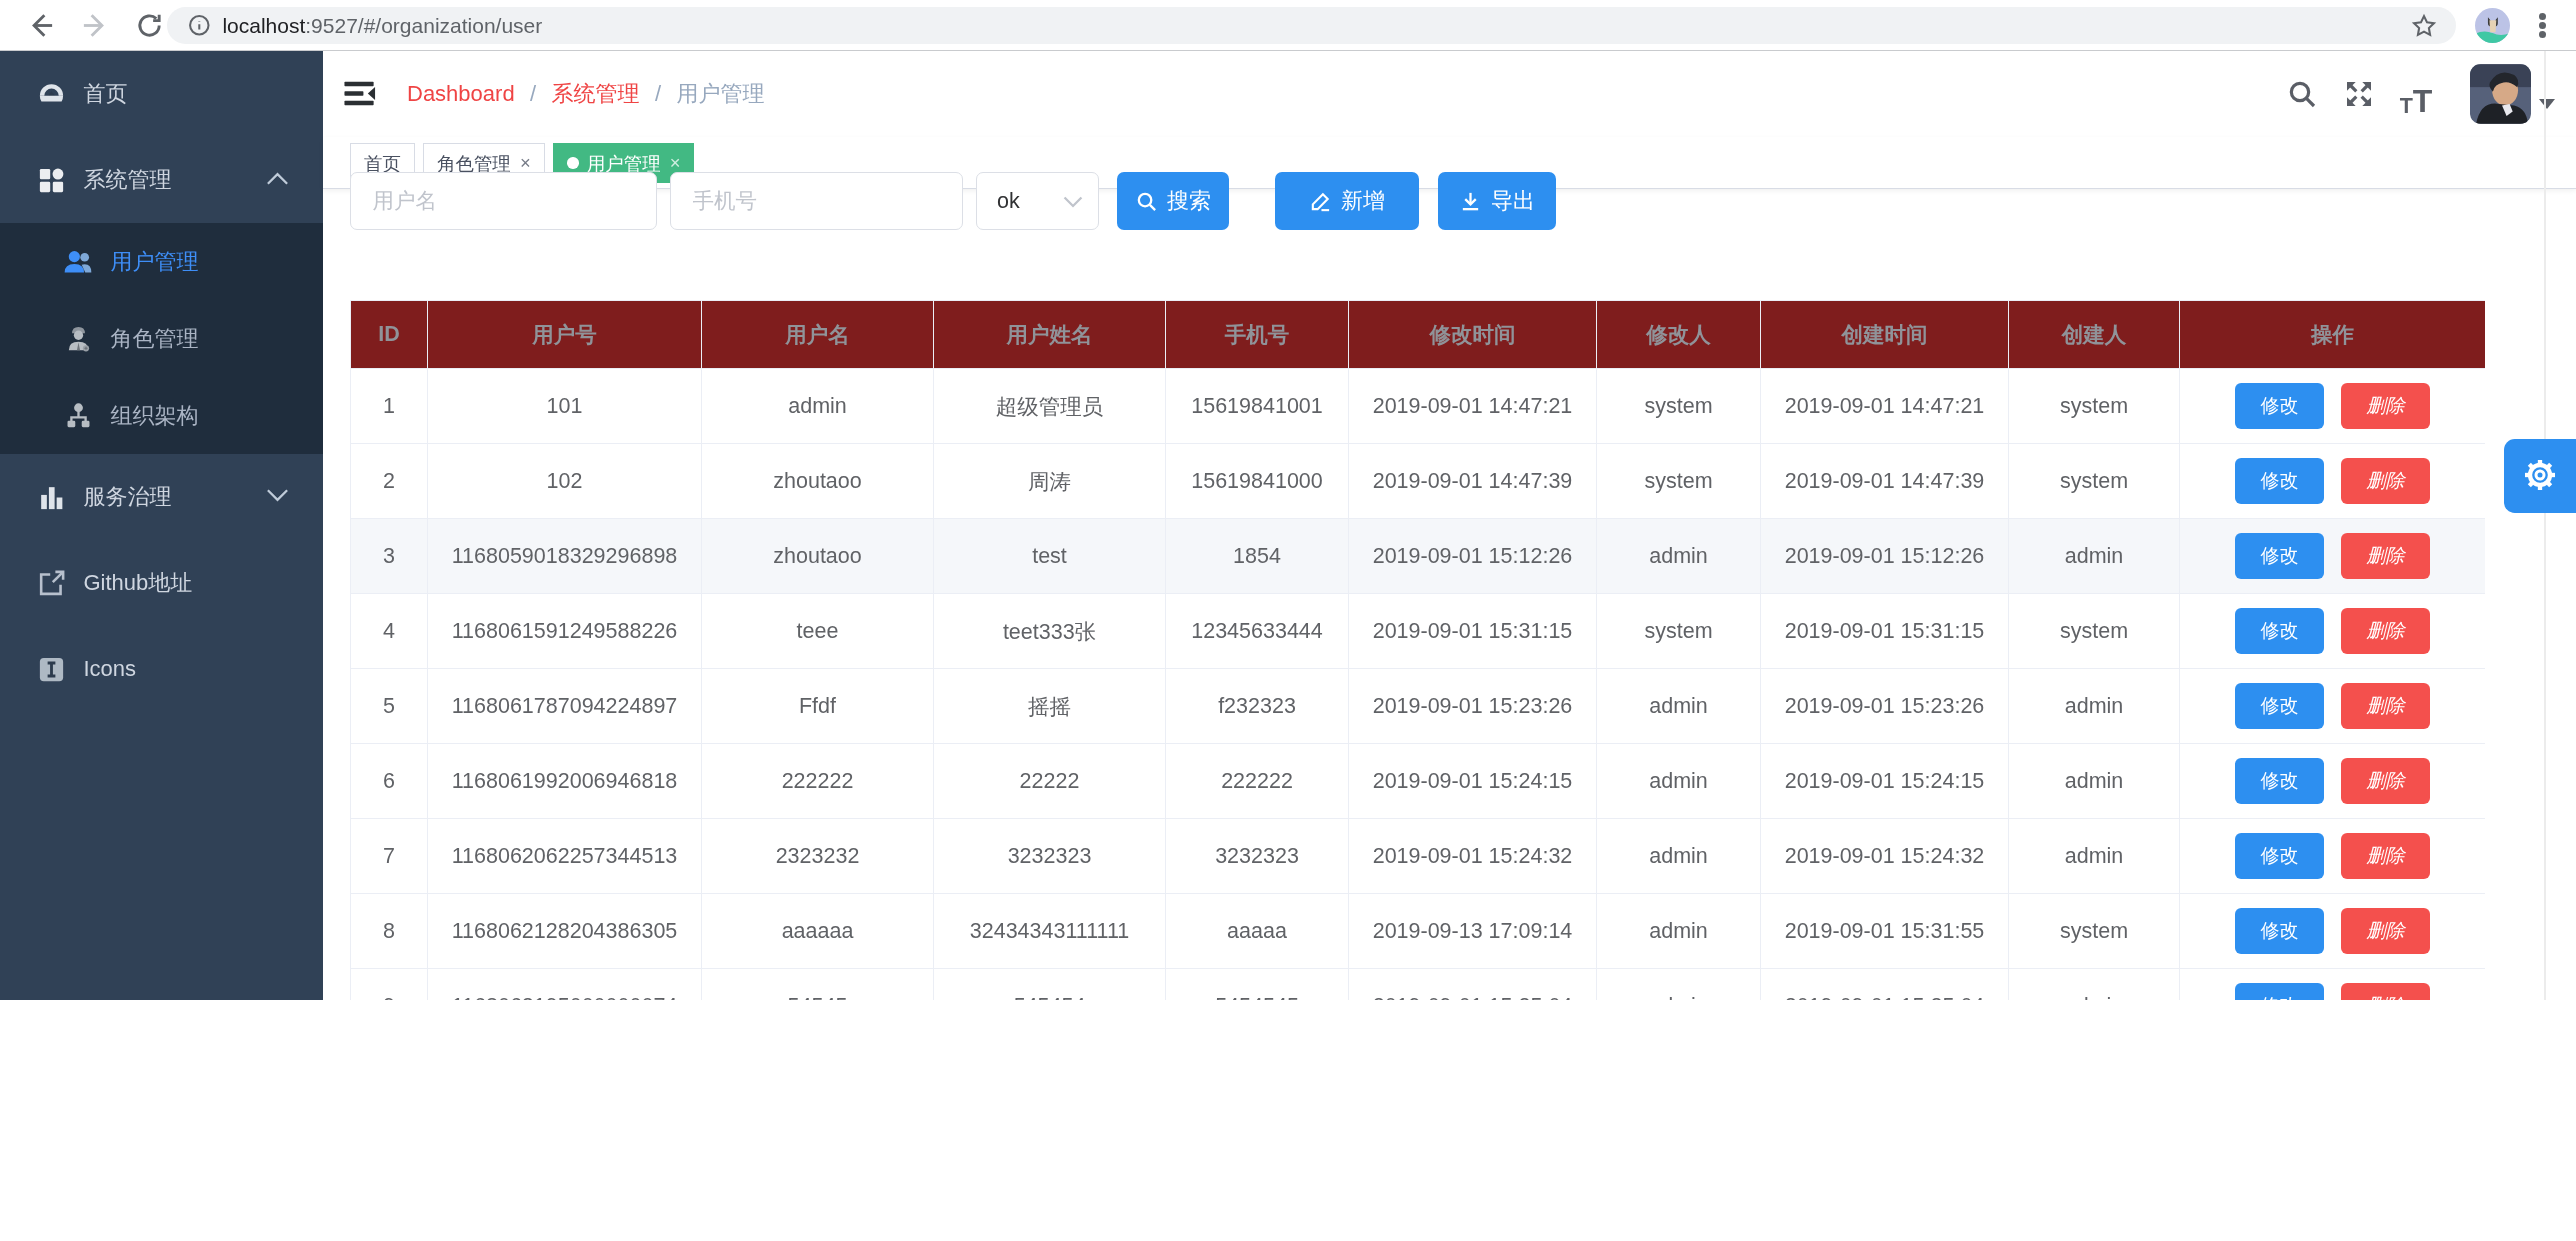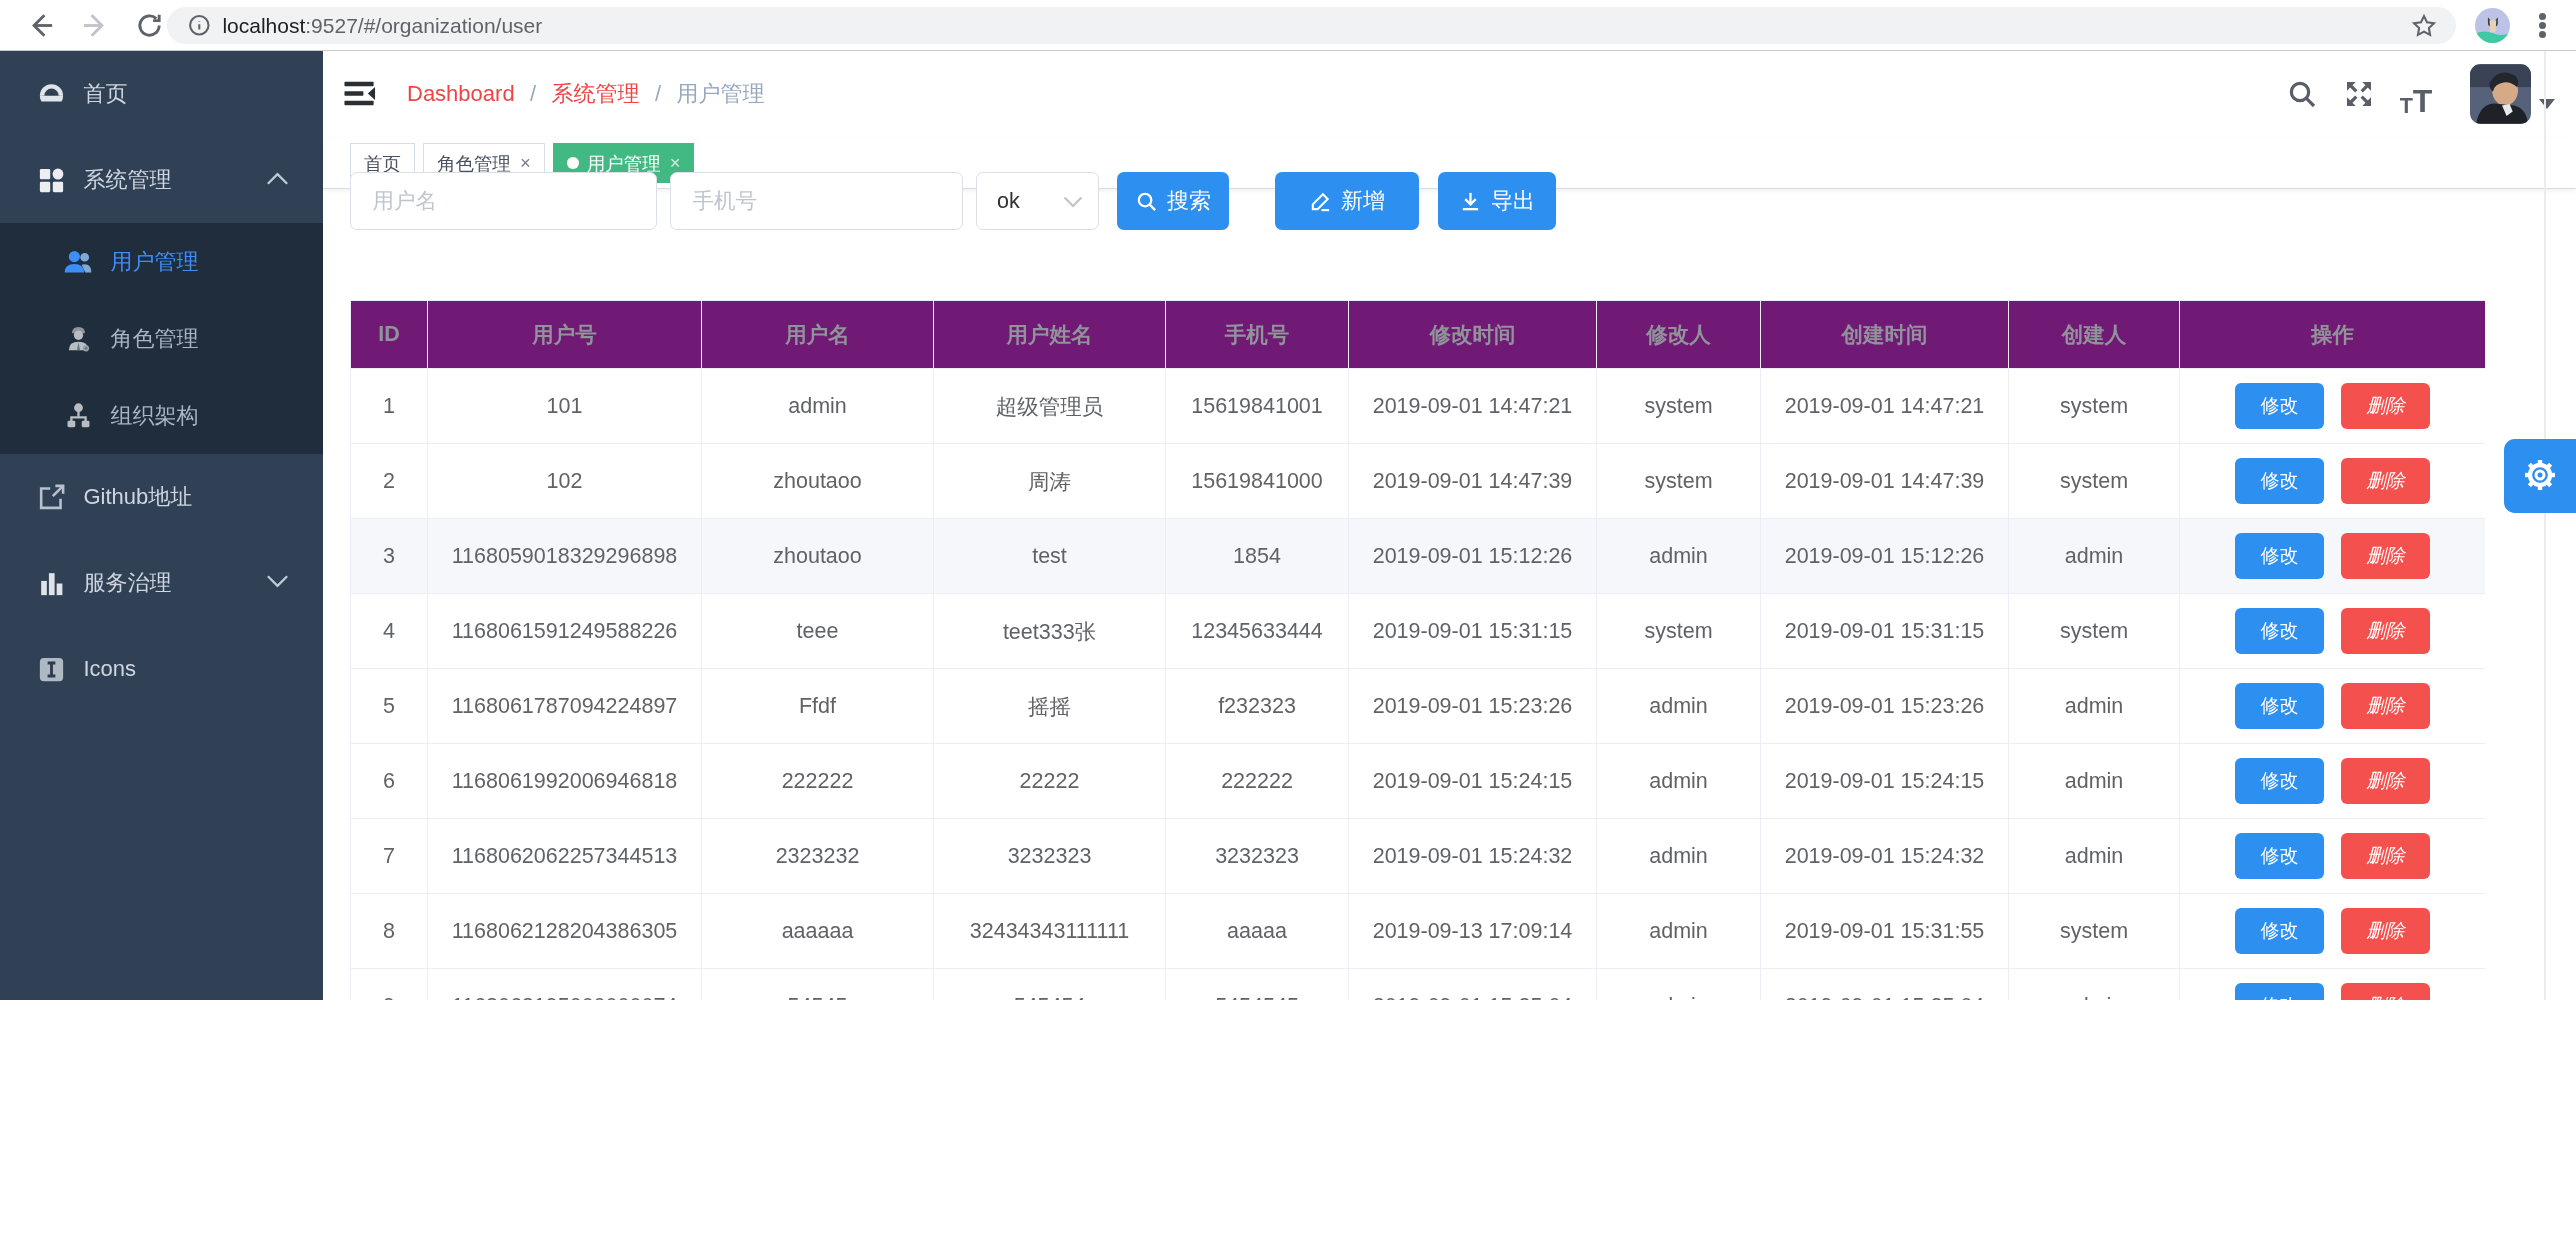--- a/index.html
+++ b/index.html
@@ -63,21 +63,21 @@
   .filter-select{position:absolute;height:58px;border:1.5px solid #dcdfe6;border-radius:7px;background:#fff;display:flex;align-items:center;cursor:pointer;}
   .filter-select .sel-val{font-size:21.5px;color:#303133;margin-left:20px;}
   .filter-select .sel-arrow{position:absolute;right:15.4px;top:23px;}
   .btn{position:absolute;height:58px;border:none;border-radius:7px;background:#2d8ff0;color:#fff;font-size:22px;display:flex;align-items:center;justify-content:center;cursor:pointer;}
   .btn .b-icon{margin-right:9.2px;display:flex;}
 
   
   .table-wrap{position:absolute;left:27px;top:249px;width:2135px;height:700px;overflow:hidden;}
   table.grid{border-collapse:collapse;table-layout:fixed;width:2135px;}
   table.grid th,table.grid td{border:0.8px solid #ebeef5;text-align:center;overflow:hidden;white-space:nowrap;}
-  table.grid th{height:68px;color:#909399;font-size:21.5px;font-weight:bold;background:#701a75;}
+  table.grid th{height:68px;color:#909399;font-size:21.5px;font-weight:bold;background:#7f1d1d;}
   table.grid td{height:75px;color:#606266;font-size:21.5px;background:#fff;}
   tr.hl td{background:#f5f7fa;}
   .mini-btn{display:inline-block;border:none;border-radius:6.1px;color:#fff;font-size:19px;padding:0;width:89px;height:46px;line-height:46px;cursor:pointer;}
   .mini-edit{background:#2d8ff0;margin-right:17px;}
   .mini-del{background:#f4504d;font-style:italic;}
 
   
   .right-divider{position:absolute;left:2544px;top:51px;width:1.5px;height:949px;background:#ececec;}
   .settings-handle{position:absolute;left:2504px;top:439px;width:72px;height:74px;background:#2d8ff0;border-radius:10.8px 0 0 10.8px;display:flex;align-items:center;justify-content:center;cursor:pointer;}
 </style>
@@ -193,40 +193,40 @@
                   <path d="M12 9 v4 M6.5 17 v-3.5 h11 V17" stroke="#b7bdc3" stroke-width="1.8" fill="none"></path>
                   <rect x="3.5" y="16" width="6" height="5" rx="1"></rect>
                   <rect x="14.5" y="16" width="6" height="5" rx="1"></rect>
                 </svg>
               </span>
               <span class="s-label">组织架构</span>
             </div>
           </div>
           <div class="side-item">
             <span class="s-icon">
+              <svg width="31" height="31" viewBox="0 0 24 24" fill="#dfe4ea">
+                <rect x="4" y="10" width="4.4" height="11"></rect>
+                <rect x="10" y="4" width="4.4" height="17"></rect>
+                <rect x="16" y="12" width="4.4" height="9"></rect>
+              </svg>
+            </span>
+            <span class="s-label">服务治理</span>
+            <span class="side-chevron"><svg width="23" height="14" viewBox="0 0 26 16" fill="none" stroke="#bfcbd9" stroke-width="2.6">
+                <path d="M2 2 L13 13 L24 2"></path>
+              </svg></span>
+          </div>
+          <div class="side-item">
+            <span class="s-icon">
               <svg width="31" height="31" viewBox="0 0 24 24" fill="none" stroke="#b7c0cd" stroke-width="2">
                 <path d="M19 13 v7 H4 V5 h7"></path>
                 <path d="M13 11 L21 3"></path>
                 <path d="M15 3 h6 v6"></path>
               </svg>
             </span>
             <span class="s-label">Github地址</span>
-          </div>
-          <div class="side-item">
-            <span class="s-icon">
-              <svg width="31" height="31" viewBox="0 0 24 24" fill="#dfe4ea">
-                <rect x="4" y="10" width="4.4" height="11"></rect>
-                <rect x="10" y="4" width="4.4" height="17"></rect>
-                <rect x="16" y="12" width="4.4" height="9"></rect>
-              </svg>
-            </span>
-            <span class="s-label">服务治理</span>
-            <span class="side-chevron"><svg width="23" height="14" viewBox="0 0 26 16" fill="none" stroke="#bfcbd9" stroke-width="2.6">
-                <path d="M2 2 L13 13 L24 2"></path>
-              </svg></span>
           </div>
           <div class="side-item">
             <span class="s-icon">
               <svg width="31" height="31" viewBox="0 0 24 24">
                 <rect x="3" y="3" width="18" height="18" rx="3" fill="#aeb9c4"></rect>
                 <path d="M9 7 h6 M9 17 h6 M12 7 v10" stroke="#2c3b4d" stroke-width="2.2"></path>
               </svg>
             </span>
             <span class="s-label">Icons</span>
           </div>

